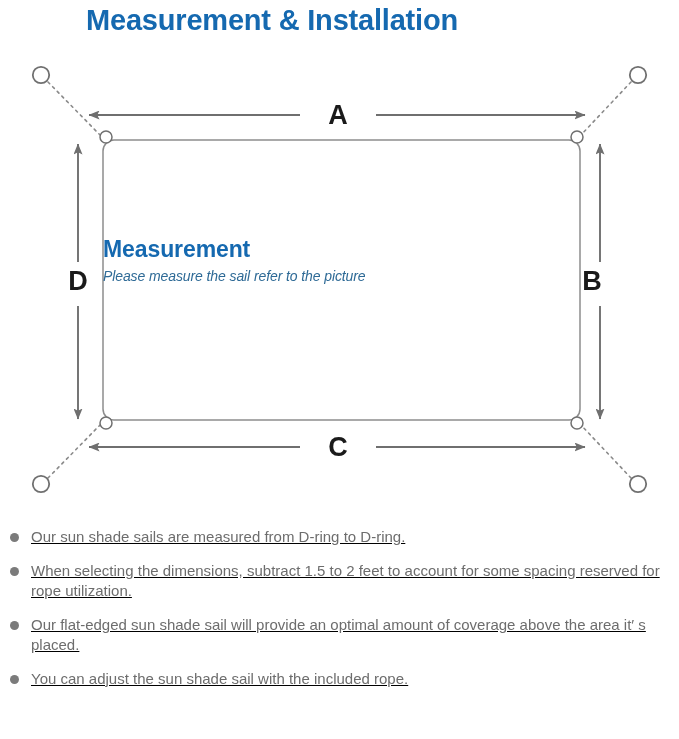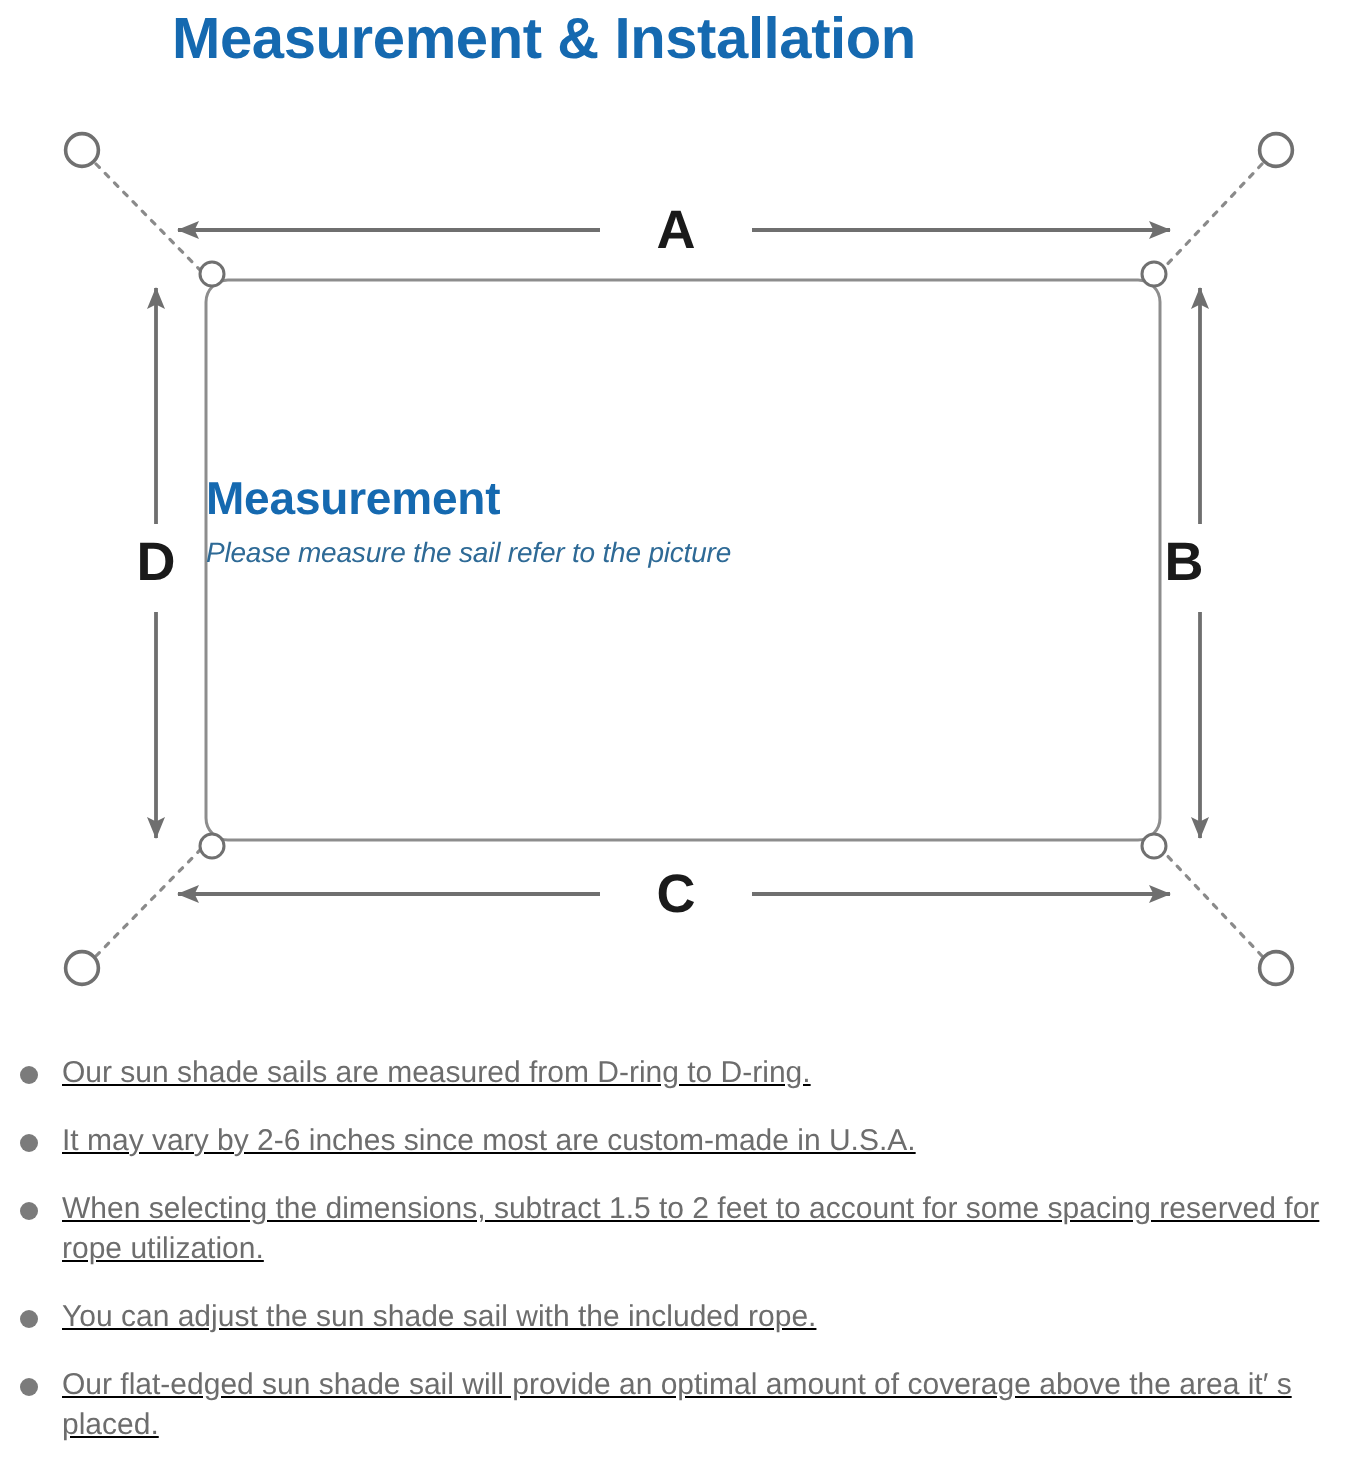--- a/index.html
+++ b/index.html
@@ -177,27 +177,23 @@
   </div>
 </div>
 
 <div id="notes">
   <div class="note-item">
     <span class="note-bullet"></span>
     <span>Our sun shade sails are measured from D-ring to D-ring.</span>
   </div>
   <div class="note-item">
     <span class="note-bullet"></span>
-    <span>It may vary by 2-6 inches since most are custom-made in U.S.A.</span>
+    <span>When selecting the dimensions, subtract 1.5 to 2 feet to account for some spacing reserved for rope utilization.</span>
   </div>
   <div class="note-item">
     <span class="note-bullet"></span>
-    <span>When selecting the dimensions, subtract 1.5 to 2 feet to account for some spacing reserved for rope utilization.</span>
+    <span>Our flat-edged sun shade sail will provide an optimal amount of coverage above the area it′ s placed.</span>
   </div>
   <div class="note-item">
     <span class="note-bullet"></span>
     <span>You can adjust the sun shade sail with the included rope.</span>
   </div>
-  <div class="note-item">
-    <span class="note-bullet"></span>
-    <span>Our flat-edged sun shade sail will provide an optimal amount of coverage above the area it′ s placed.</span>
-  </div>
 </div>
 
 </body></html>

